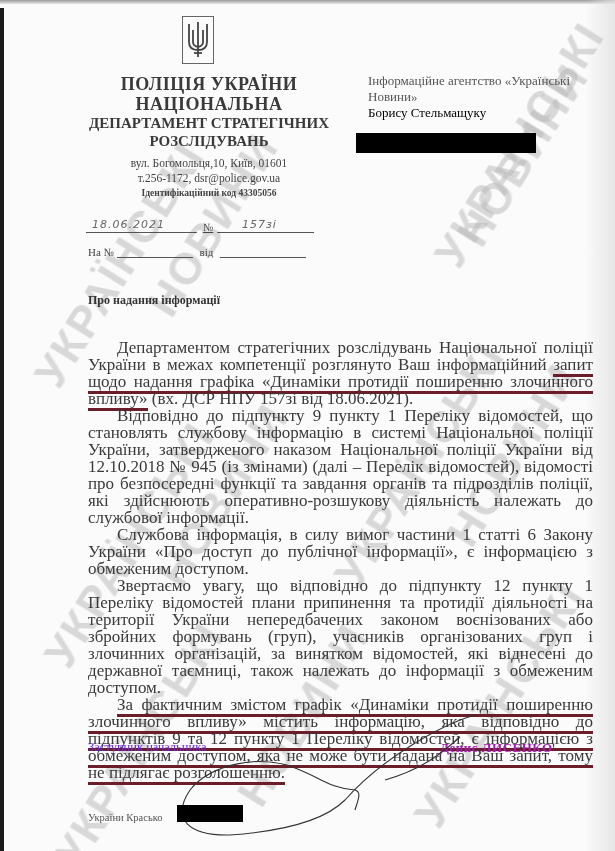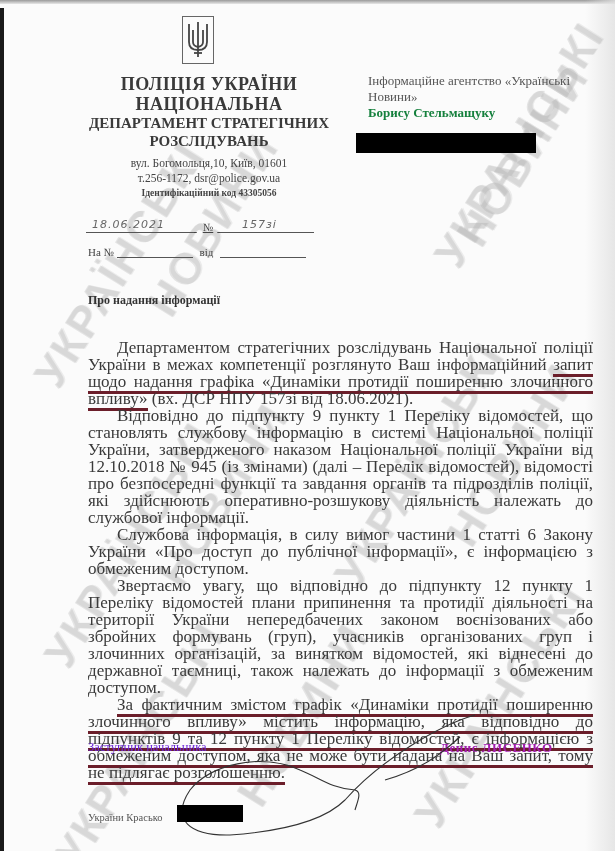--- a/index.html
+++ b/index.html
@@ -17,21 +17,21 @@
   .org .l1 { font-size: 18px; letter-spacing: 0.5px; line-height: 20px; }
   .org .l2 { font-size: 15px; line-height: 18px; }
   .addr { position: absolute; left: 84px; top: 156px; width: 250px; text-align: center; font-size: 11.5px; line-height: 15px; color: #444; }
   .addr .code { font-weight: bold; font-size: 9.5px; }
 
   .reg-line { position: absolute; font-size: 11px; color: #444; }
   .uline { display: inline-block; border-bottom: 1px solid #555; height: 14px; vertical-align: bottom; position: relative; }
   .hand { font-family: "DejaVu Sans", sans-serif; font-style: italic; font-size: 11px; color: #666; position: absolute; bottom: 1px; letter-spacing: 1px; }
 
   .addressee { position: absolute; left: 368px; top: 73px; width: 230px; font-size: 13px; line-height: 16px; color: #555; }
-  .addressee .name { font-weight: bold; color: #15803d; }
+  .addressee .name { font-weight: normal; color: #000000; }
   .redact { position: absolute; background: #000; }
 
   .subject { position: absolute; left: 88px; top: 293px; font-size: 12px; font-weight: bold; color: #333; }
 
   .body { position: absolute; left: 88px; top: 339px; width: 505px; font-size: 17px; line-height: 17px; text-align: justify; color: #3a3a3a; }
   .body p { text-indent: 29px; margin-bottom: 0; }
   .hl { border-bottom: 3px solid #6b1e2a; }
 
   .sign-title { position: absolute; left: 88px; top: 740px; font-size: 12.5px; font-weight: normal; color: #6d28d9; }
   .sign-name { position: absolute; left: 440px; top: 740px; font-size: 13px; font-weight: bold; color: #a21caf; letter-spacing: 0.5px; }

